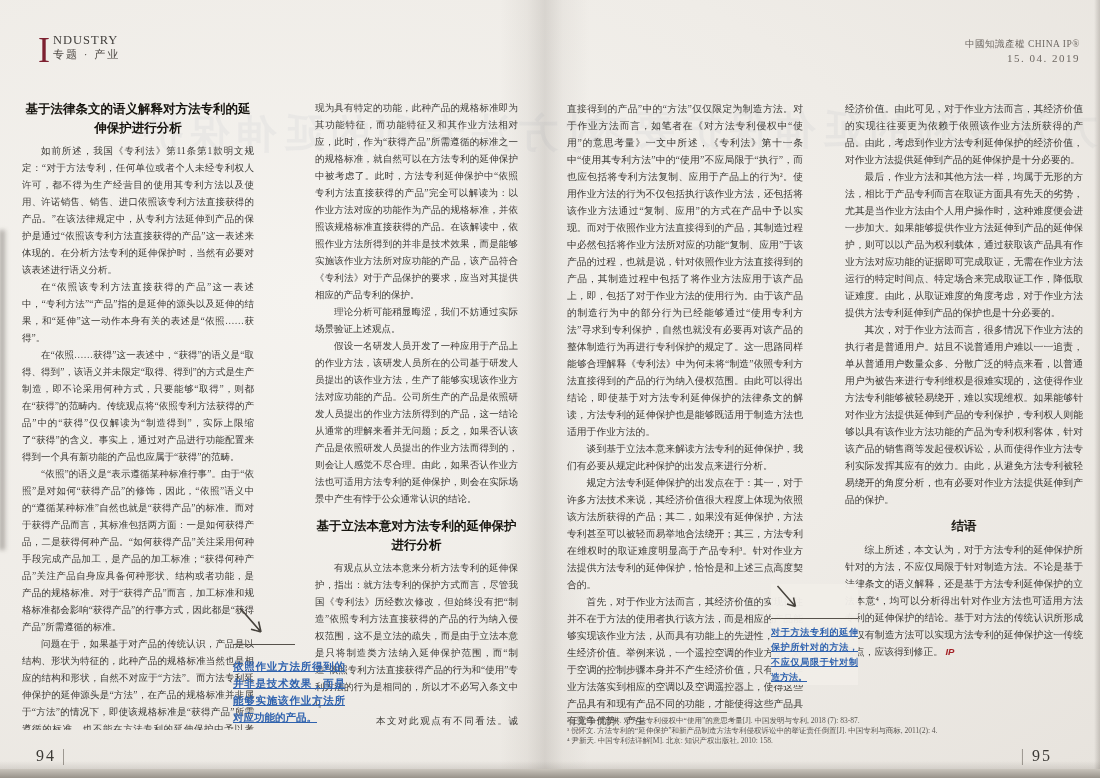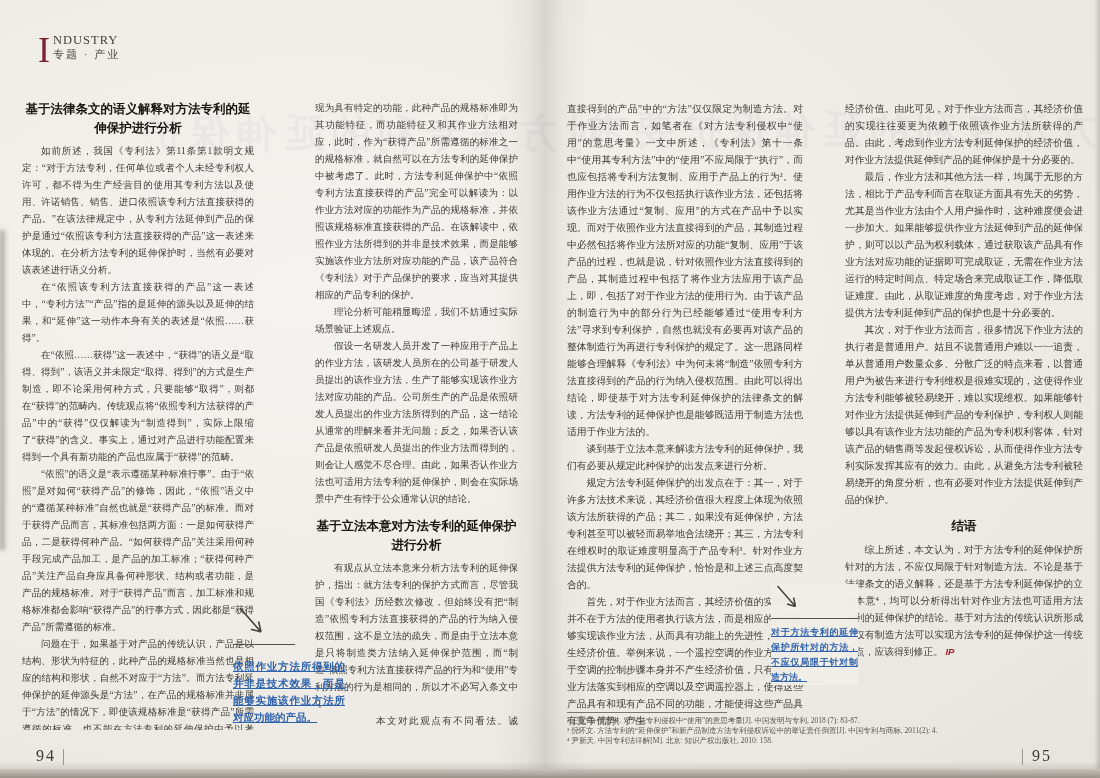--- a/index.html
+++ b/index.html
@@ -74,20 +74,24 @@
   <div class="ghost" style="left:580px;top:102px;">方法专利的延伸保护要求</div>
 
   <div class="hdr-left">
     <span class="drop-i">I</span>
     <div>
       <div class="hl-word">NDUSTRY</div>
       <div class="hl-cn">专题 · 产业</div>
     </div>
   </div>
 
+  <div class="hdr-right">
+    <div class="hr-brand">中國知識產權 CHINA IP®</div>
+    <div class="hr-date">15. 04. 2019</div>
+  </div>
 
   <div class="col" id="col1">
     <p class="h">基于法律条文的语义解释对方法专利的延伸保护进行分析</p>
     <p>如前所述，我国《专利法》第11条第1款明文规定：“对于方法专利，任何单位或者个人未经专利权人许可，都不得为生产经营目的使用其专利方法以及使用、许诺销售、销售、进口依照该专利方法直接获得的产品。”在该法律规定中，从专利方法延伸到产品的保护是通过“依照该专利方法直接获得的产品”这一表述来体现的。在分析方法专利的延伸保护时，当然有必要对该表述进行语义分析。</p>
     <p>在“依照该专利方法直接获得的产品”这一表述中，“专利方法”“产品”指的是延伸的源头以及延伸的结果，和“延伸”这一动作本身有关的表述是“依照……获得”。</p>
     <p>在“依照……获得”这一表述中，“获得”的语义是“取得、得到”，该语义并未限定“取得、得到”的方式是生产制造，即不论采用何种方式，只要能够“取得”，则都在“获得”的范畴内。传统观点将“依照专利方法获得的产品”中的“获得”仅仅解读为“制造得到”，实际上限缩了“获得”的含义。事实上，通过对产品进行功能配置来得到一个具有新功能的产品也应属于“获得”的范畴。</p>
     <p>“依照”的语义是“表示遵循某种标准行事”。由于“依照”是对如何“获得产品”的修饰，因此，“依照”语义中的“遵循某种标准”自然也就是“获得产品”的标准。而对于获得产品而言，其标准包括两方面：一是如何获得产品，二是获得何种产品。“如何获得产品”关注采用何种手段完成产品加工，是产品的加工标准；“获得何种产品”关注产品自身应具备何种形状、结构或者功能，是产品的规格标准。对于“获得产品”而言，加工标准和规格标准都会影响“获得产品”的行事方式，因此都是“获得产品”所需遵循的标准。</p>
     <p>问题在于，如果基于对产品的传统认识，产品是以结构、形状为特征的，此种产品的规格标准当然也是相应的结构和形状，自然不对应于“方法”。而方法专利延伸保护的延伸源头是“方法”，在产品的规格标准并非属于“方法”的情况下，即使该规格标准是“获得产品”所需遵循的标准，也不能在方法专利的延伸保护中予以考虑。</p>
 
   </div>

